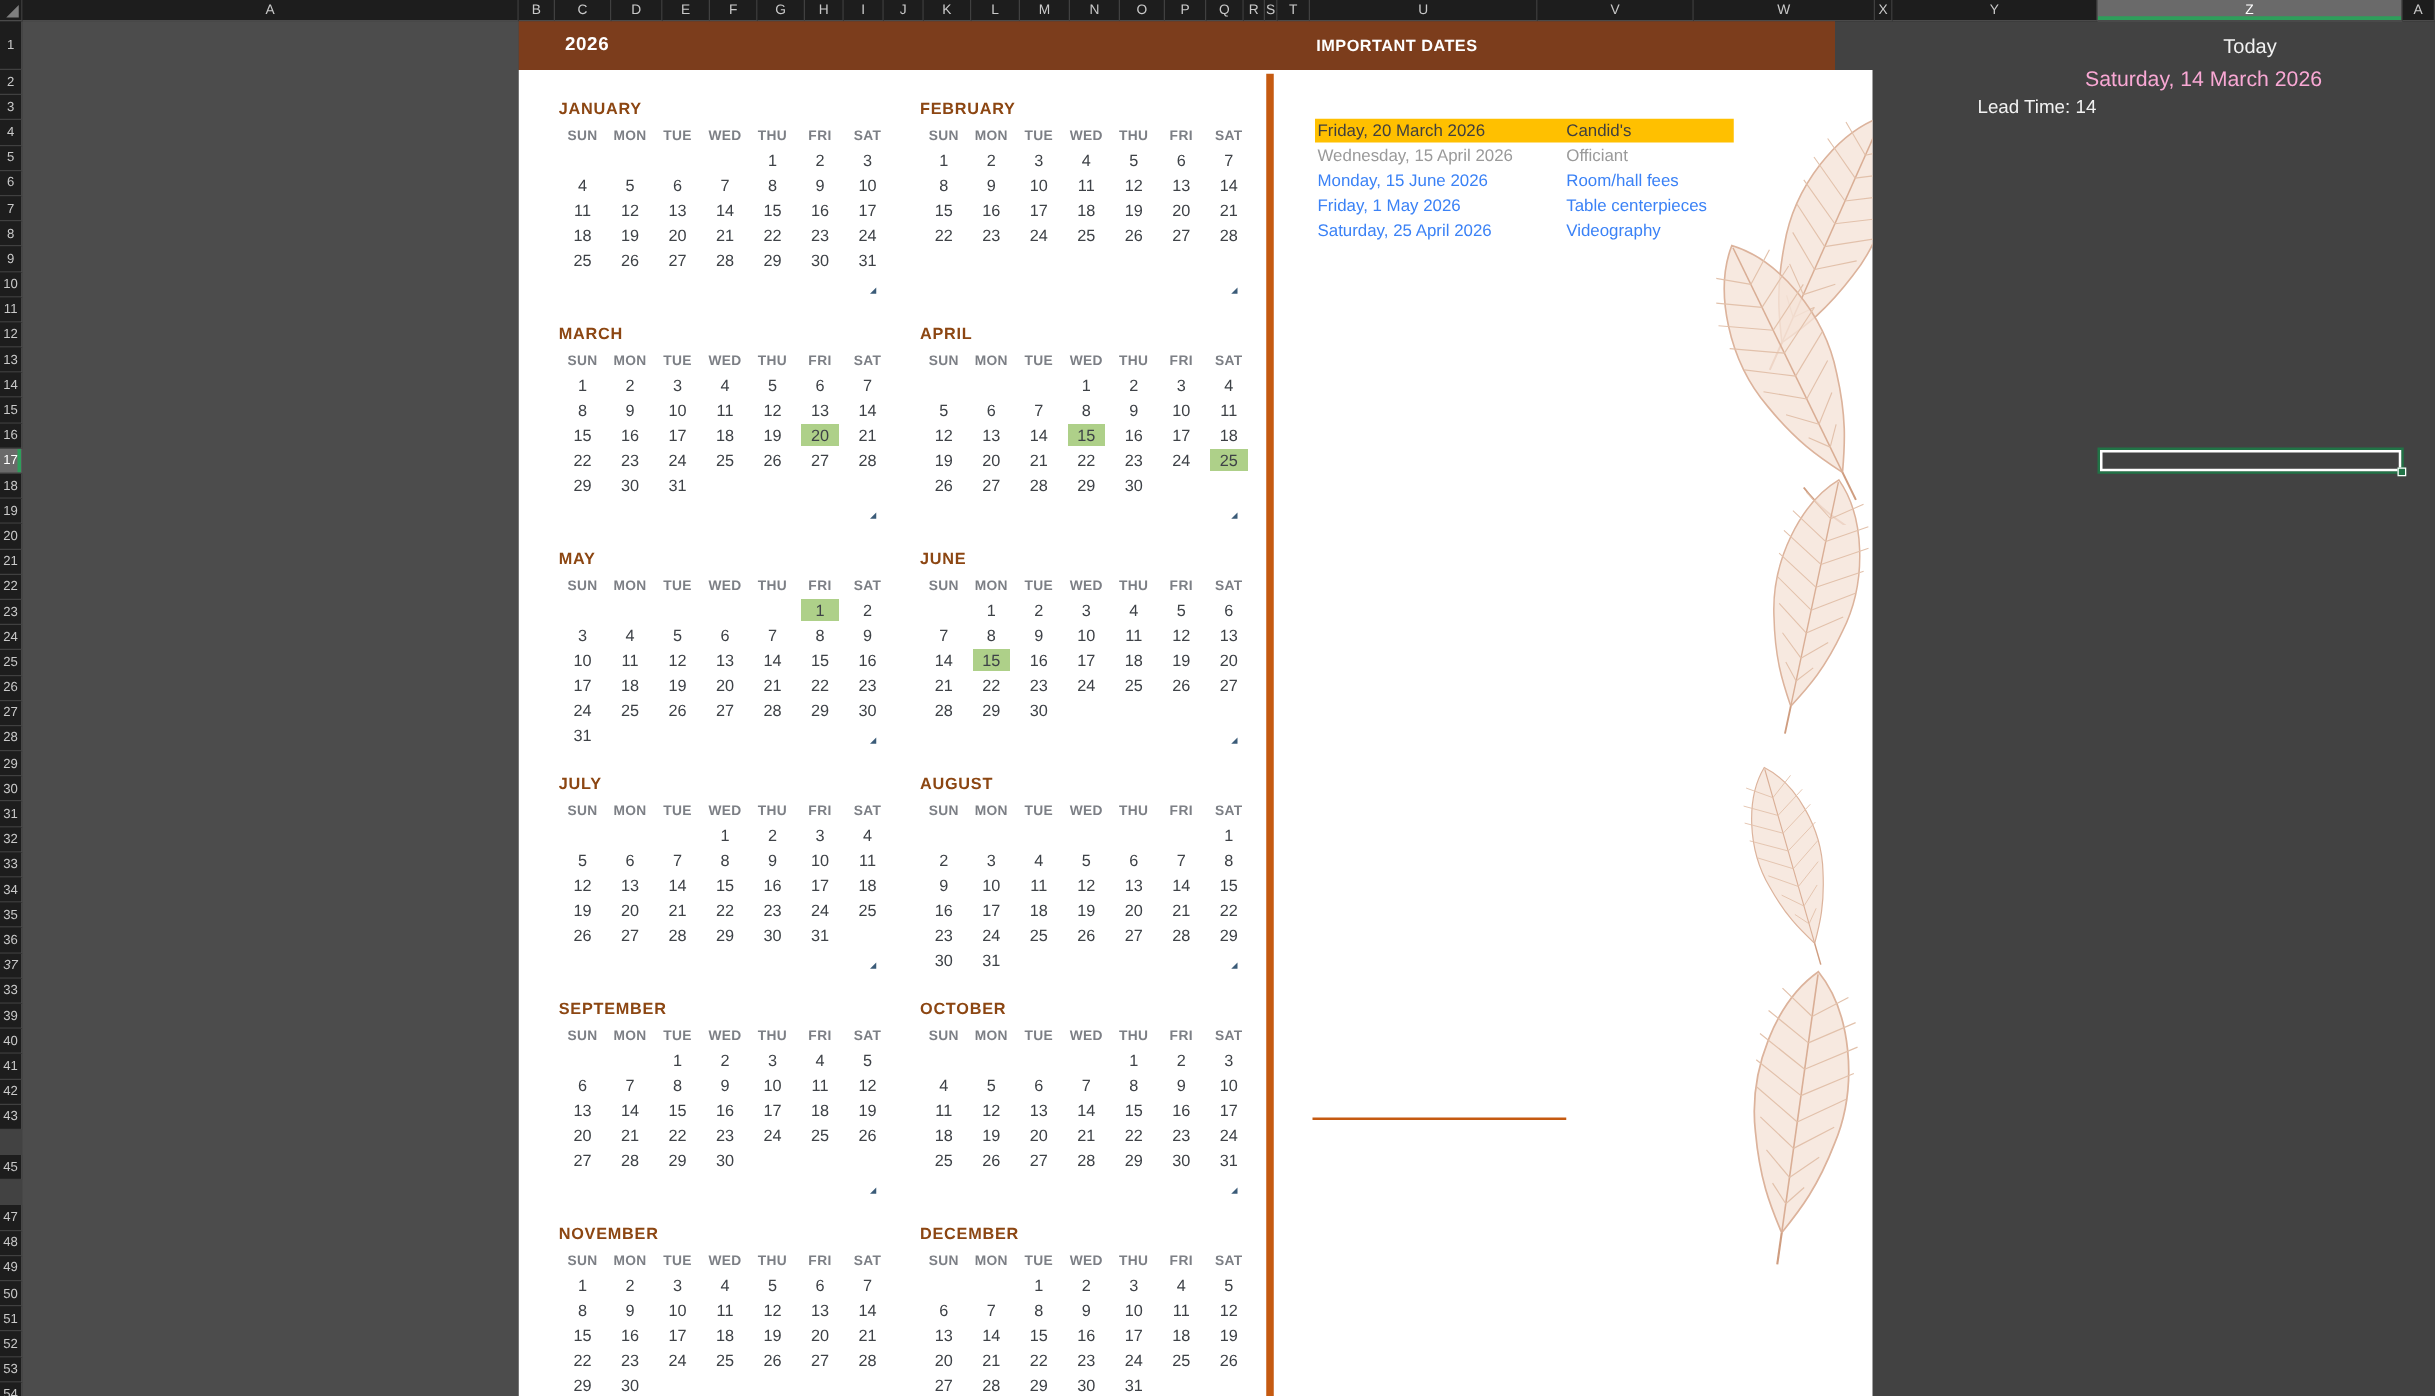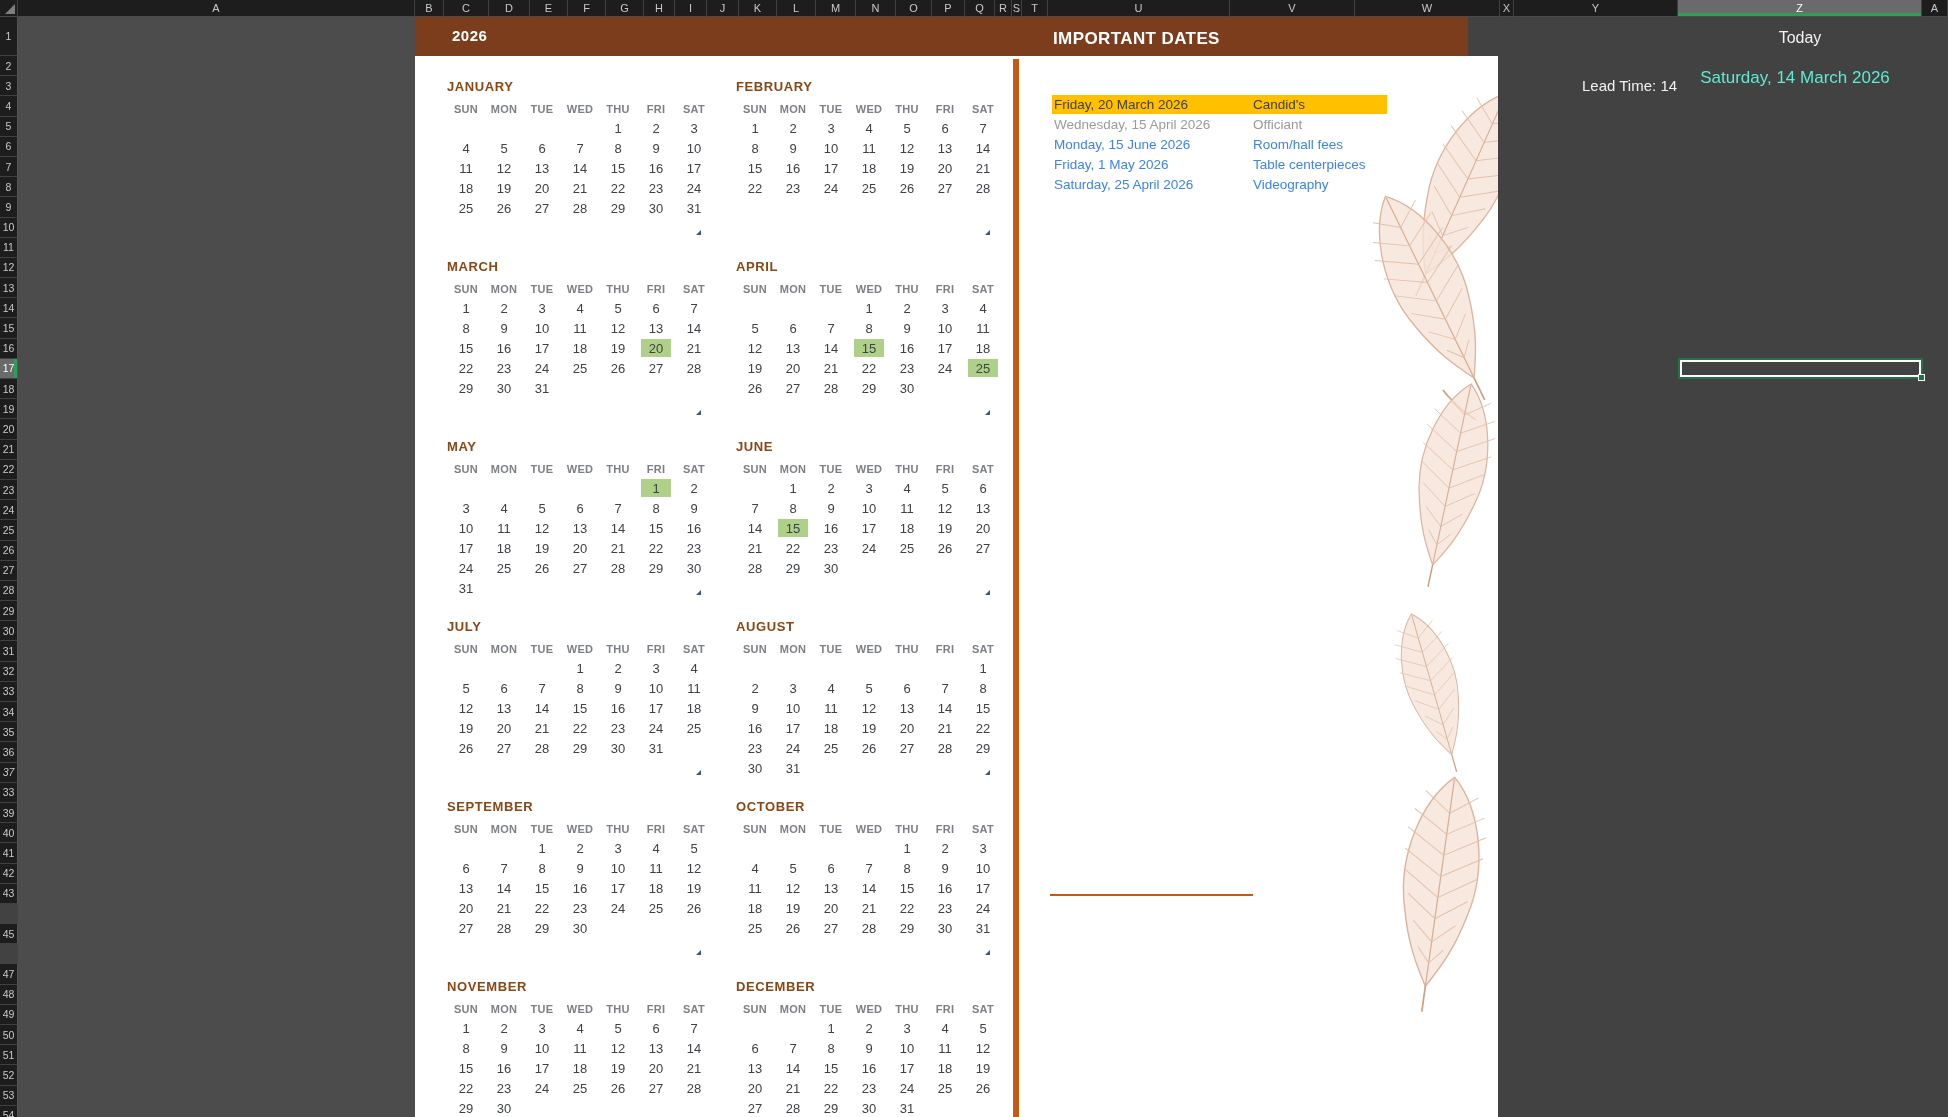--- a/index.html
+++ b/index.html
@@ -14,21 +14,21 @@
   .colh.sel { background:#6a6a6a; color:#ffffff; box-shadow:inset 0 -3px 0 #2e9e5b; }
   #row-headers { position:absolute; left:0; top:17px; width:18px; height:1100px; overflow:hidden; }
   .rowh { width:18px; background:#1d1d1d; color:#c9c9c9; font-size:10.5px; display:flex; align-items:center; justify-content:center; border-right:1px solid #555; border-bottom:1px solid #404040; }
   .rowh.sel { background:#6a6a6a; color:#fff; box-shadow:inset -3px 0 0 #2e9e5b; }
 
   #colA-region { position:absolute; left:18px; top:17px; width:397px; height:1100px; background:#4c4c4c; }
 
   
   #banner { position:absolute; left:415px; top:17px; width:1053px; height:39px; background:#7c3d1c; color:#fff; }
   #year-label { position:absolute; left:37px; top:10px; font-size:15px; font-weight:bold; letter-spacing:0.5px; }
-  #important-dates-title { position:absolute; left:638px; top:12px; font-size:17px; font-weight:bold; letter-spacing:0.4px; }
+  #important-dates-title { position:absolute; left:638px; top:12px; font-size:13px; font-weight:bold; letter-spacing:0.4px; }
 
   
   #sheet { position:absolute; left:415px; top:56px; width:1083px; height:1061px; background:#ffffff; overflow:hidden; }
   #vdivider { position:absolute; left:598px; top:3px; width:6px; height:1058px; background:#c55a11; }
 
   
   .month { position:absolute; width:268px; }
   .m-title { font-size:13px; font-weight:bold; color:#8c4612; letter-spacing:0.6px; height:14px; line-height:14px; margin-bottom:6px; }
   .dow-row, .wk-row { display:flex; }
   .dow-row { height:18px; }
@@ -45,21 +45,21 @@
   .imp-normal { color:#3b82f6; }
   .imp-highlighted { background:#ffc000; color:#3f3f3f; }
   .imp-strikethrough { color:#9a9a9a; text-decoration:line-through; }
   #imp-underline { position:absolute; left:635px; top:838px; width:203px; height:2px; background:#c55a11; }
 
   
   .leafgrp { position:absolute; }
 
   
   #today-label { position:absolute; left:1678px; top:29px; width:244px; text-align:center; color:#f2f2f2; font-size:16px; }
-  #today-date  { position:absolute; left:1668px; top:68px; width:254px; text-align:center; color:#5eead4; font-size:17px; }
+  #today-date  { position:absolute; left:1668px; top:54px; width:254px; text-align:left; color:#f9a8d4; font-size:17px; }
   #lead-time   { position:absolute; left:1582px; top:77px; width:160px; color:#f2f2f2; font-size:15px; }
 
   
   #selection { position:absolute; left:1678px; top:358px; width:245px; height:21px; border:2px solid #217346; }
   #selection .inner { position:absolute; inset:0; border:2px solid #ffffff; }
   #selection .handle { position:absolute; right:-4px; bottom:-4px; width:7px; height:7px; background:#217346; border:1px solid #ffffff; }
 </style>
 </head>
 <body>
 

